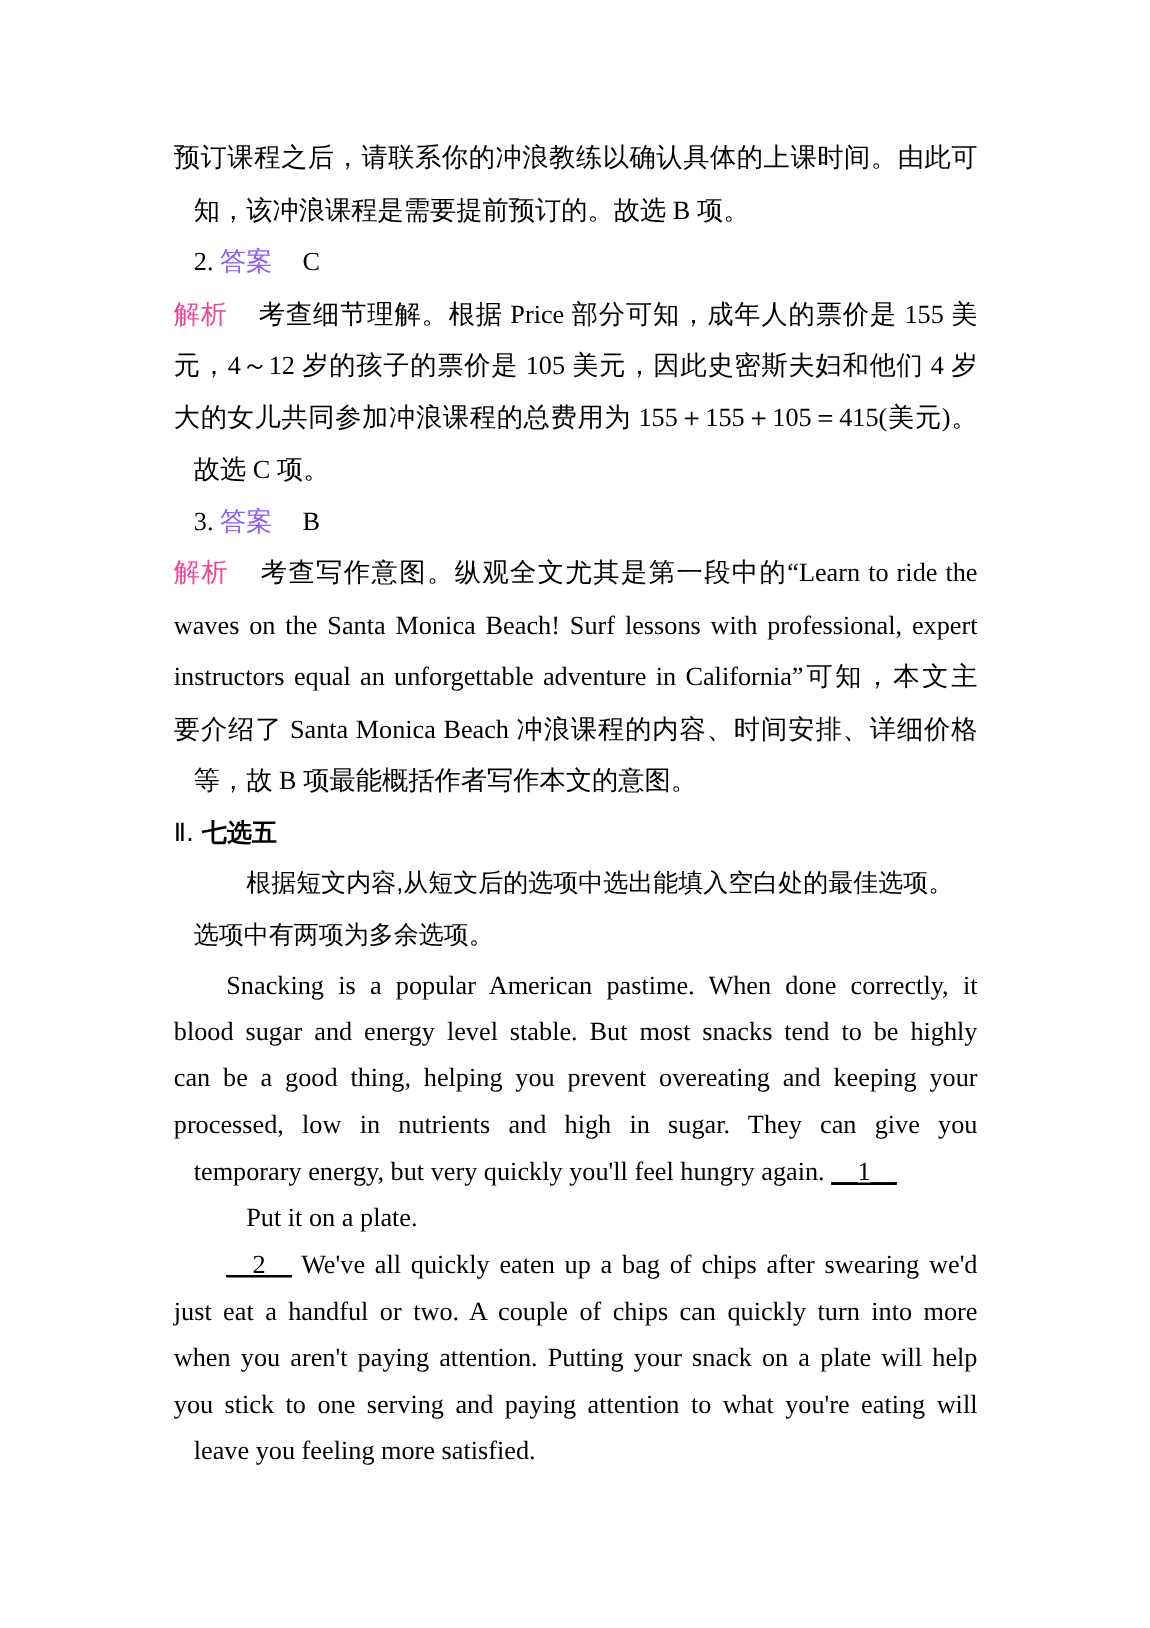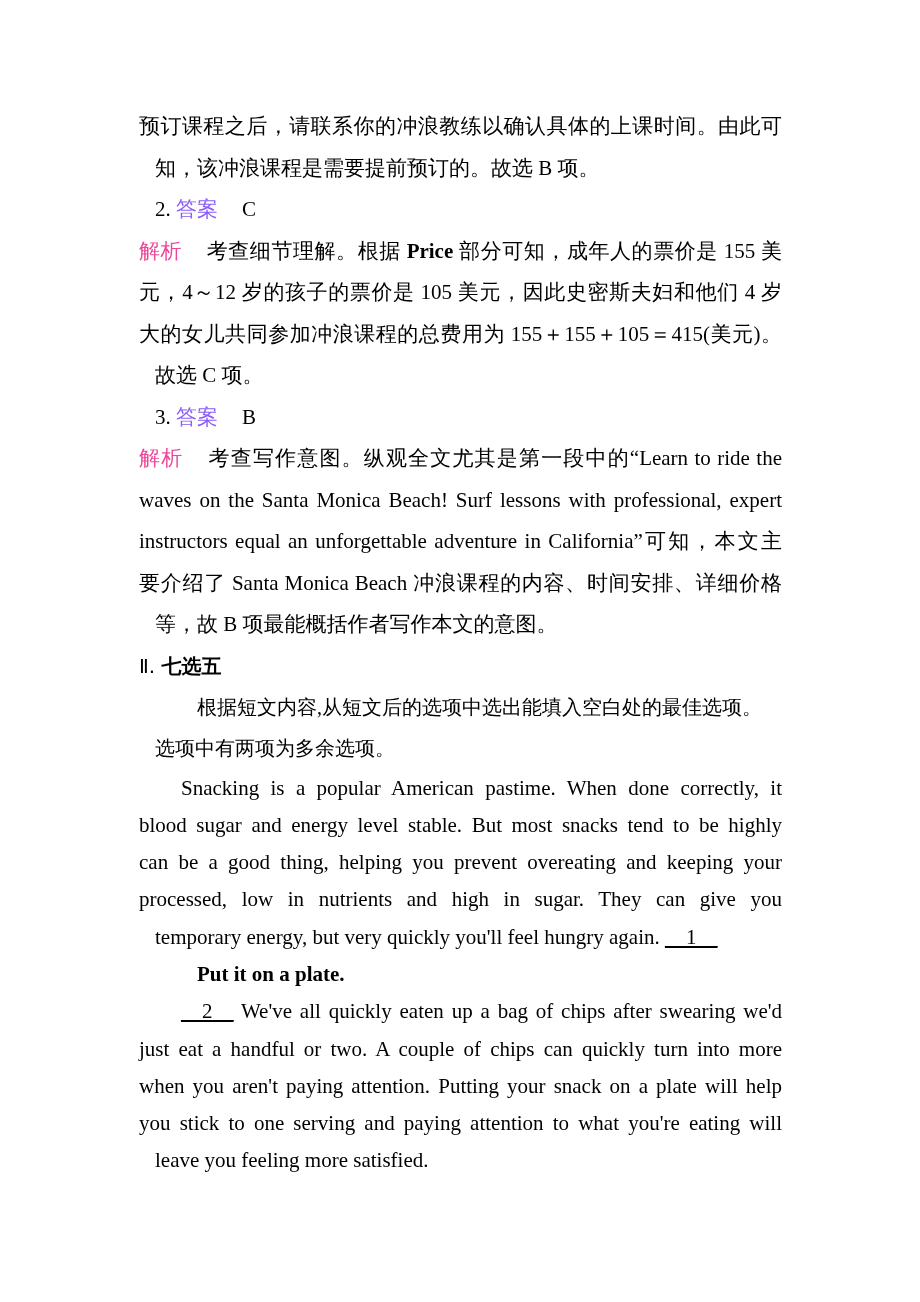--- a/index.html
+++ b/index.html
@@ -27,31 +27,31 @@
     height: 41.5px;
     white-space: nowrap;
     text-align: justify;
     text-align-last: justify;
   }
   .line.last { text-align-last: left; margin-left: 16px; }
   .line.indent { padding-left: 42px; }
   .p2 .line { line-height: 37.3px; height: 37.3px; }
   .red { color: #8b5cf6; }
   .blue { color: #ec4899; }
-  .bold { font-weight: bold; }
+  .bold { font-weight: normal; }
   .gap { display: inline-block; width: 24px; }
   .heading {
     font-family: "DejaVu Sans", "Liberation Sans", sans-serif;
     font-size: 20px;
     line-height: 41px;
     height: 41px;
   }
   .heading .bold { font-weight: bold; }
   .sans {
-    font-family: Liberation Serif, serif;
+    font-family: Liberation Sans, sans-serif;
     font-size: 20px;
   }
   .blank { text-decoration: underline; }
 </style>
 </head>
 <body>
 
 <div class="page">
 
   <div class="line">预订课程之后，请联系你的冲浪教练以确认具体的上课时间。由此可</div>

